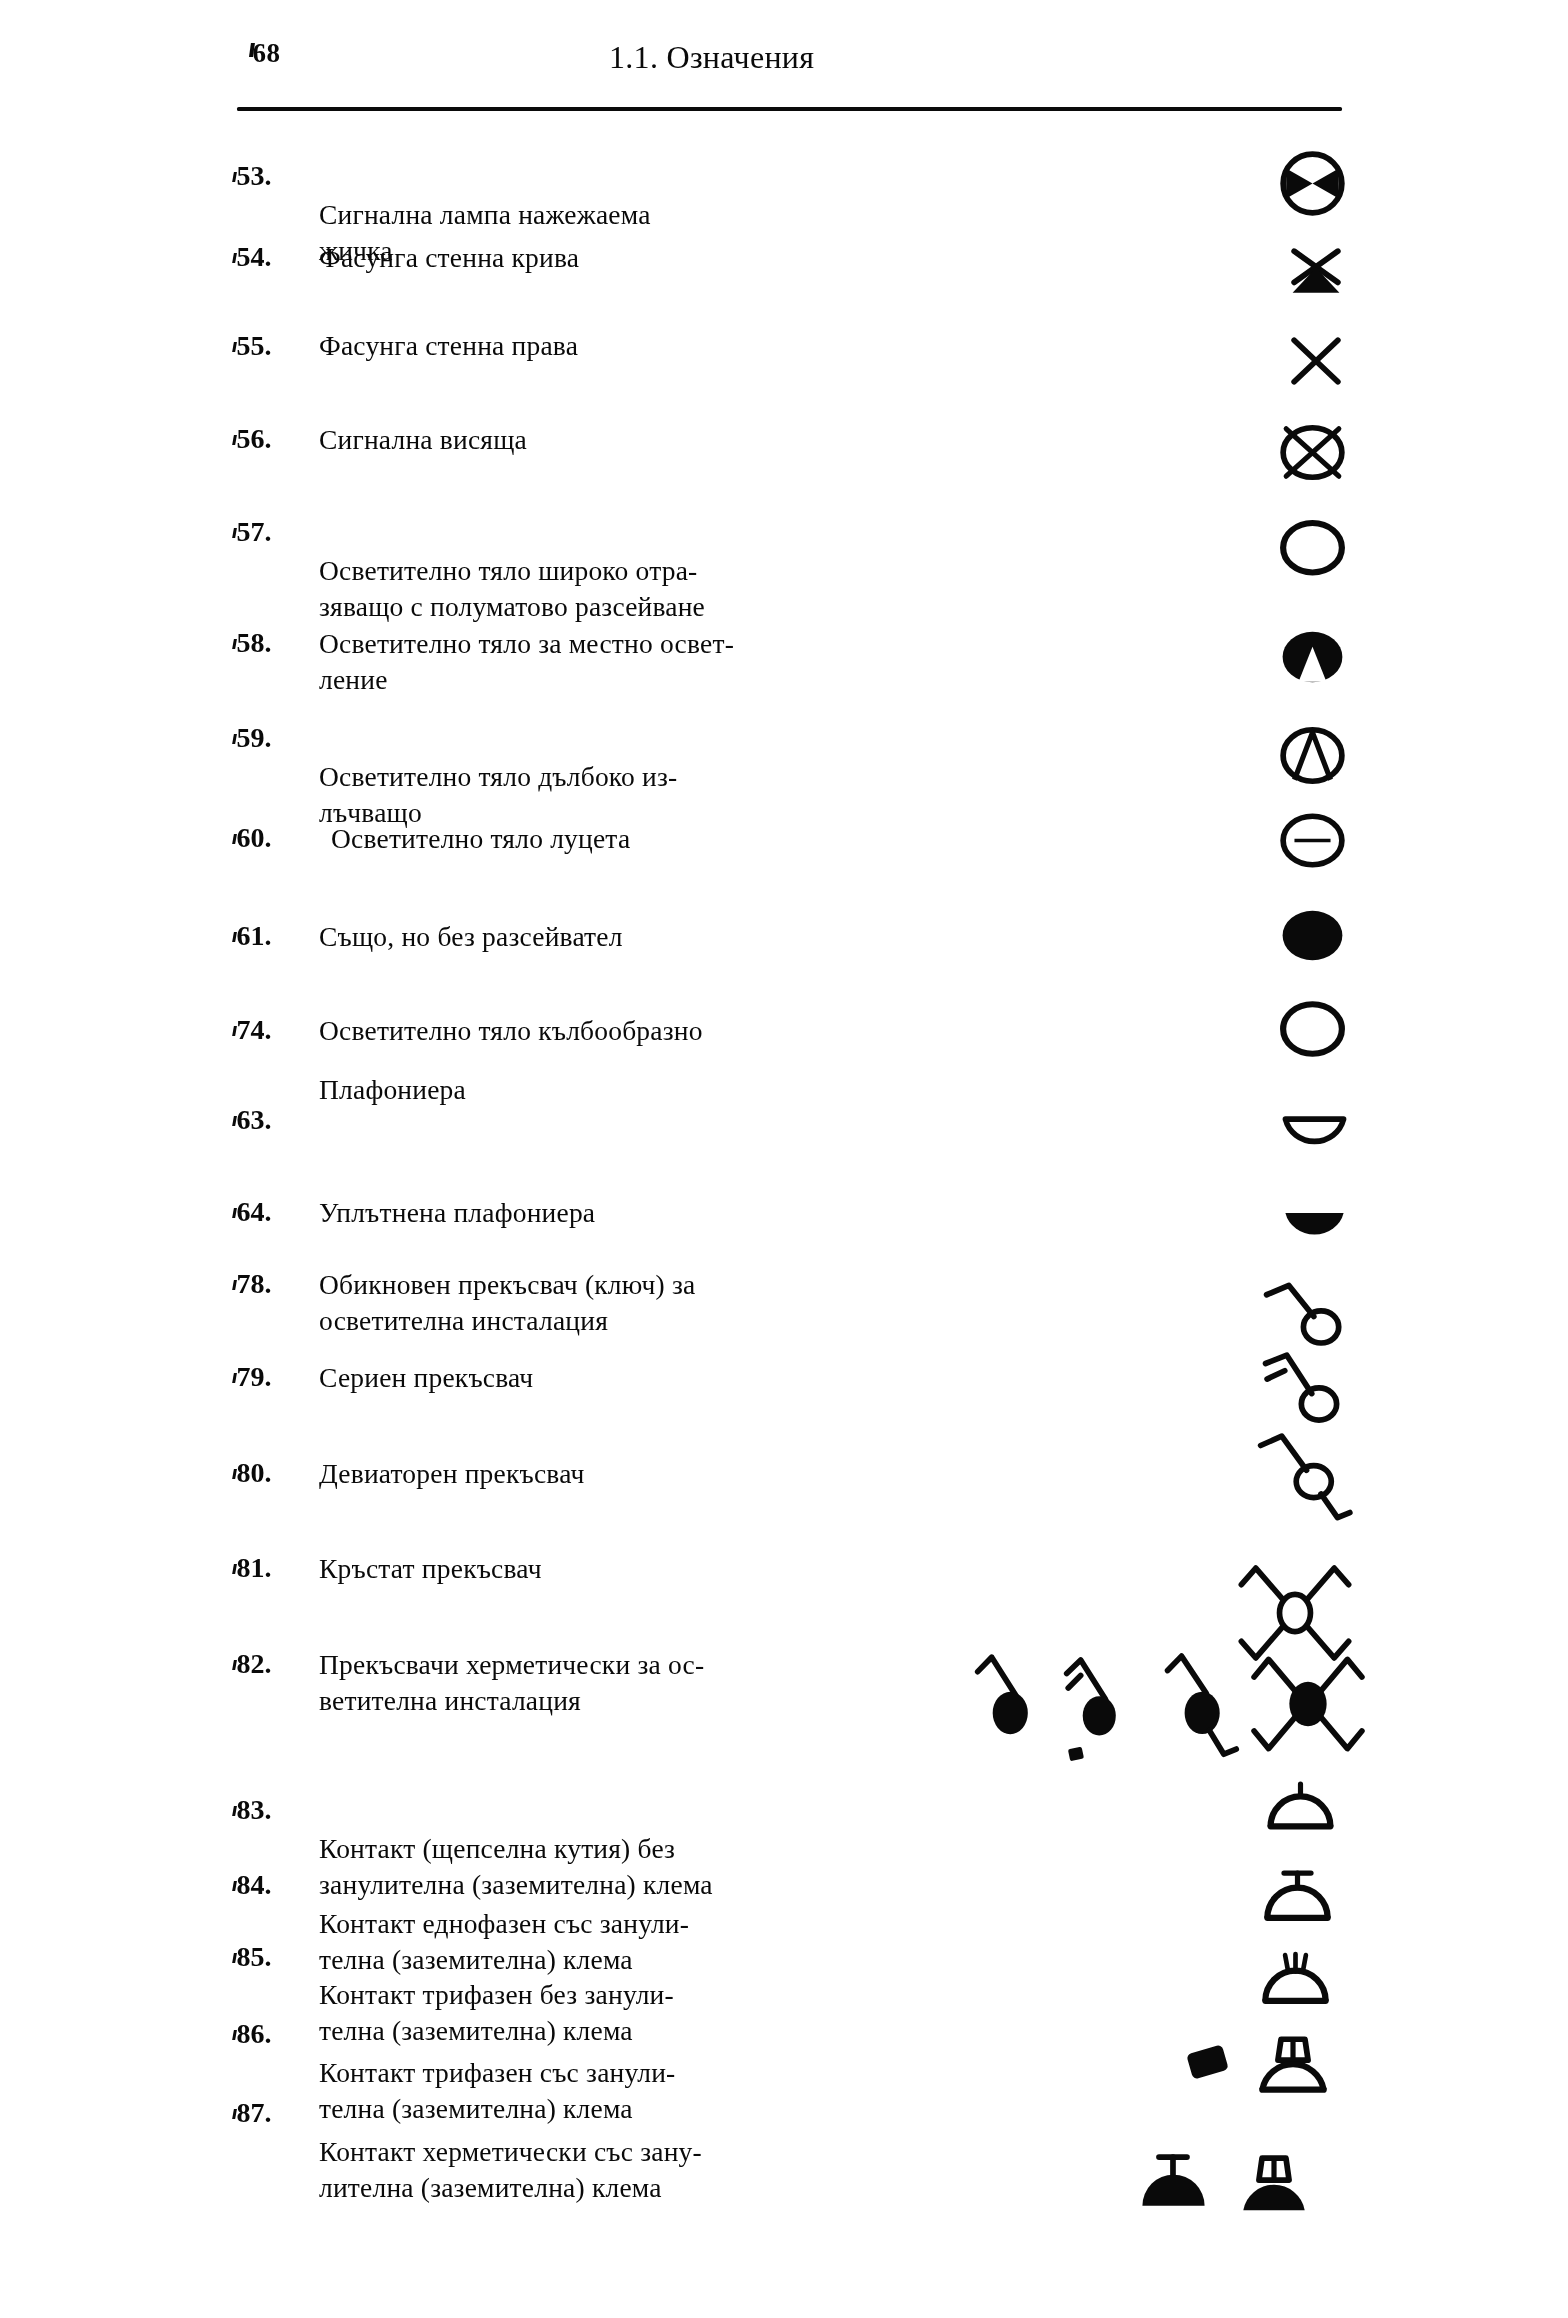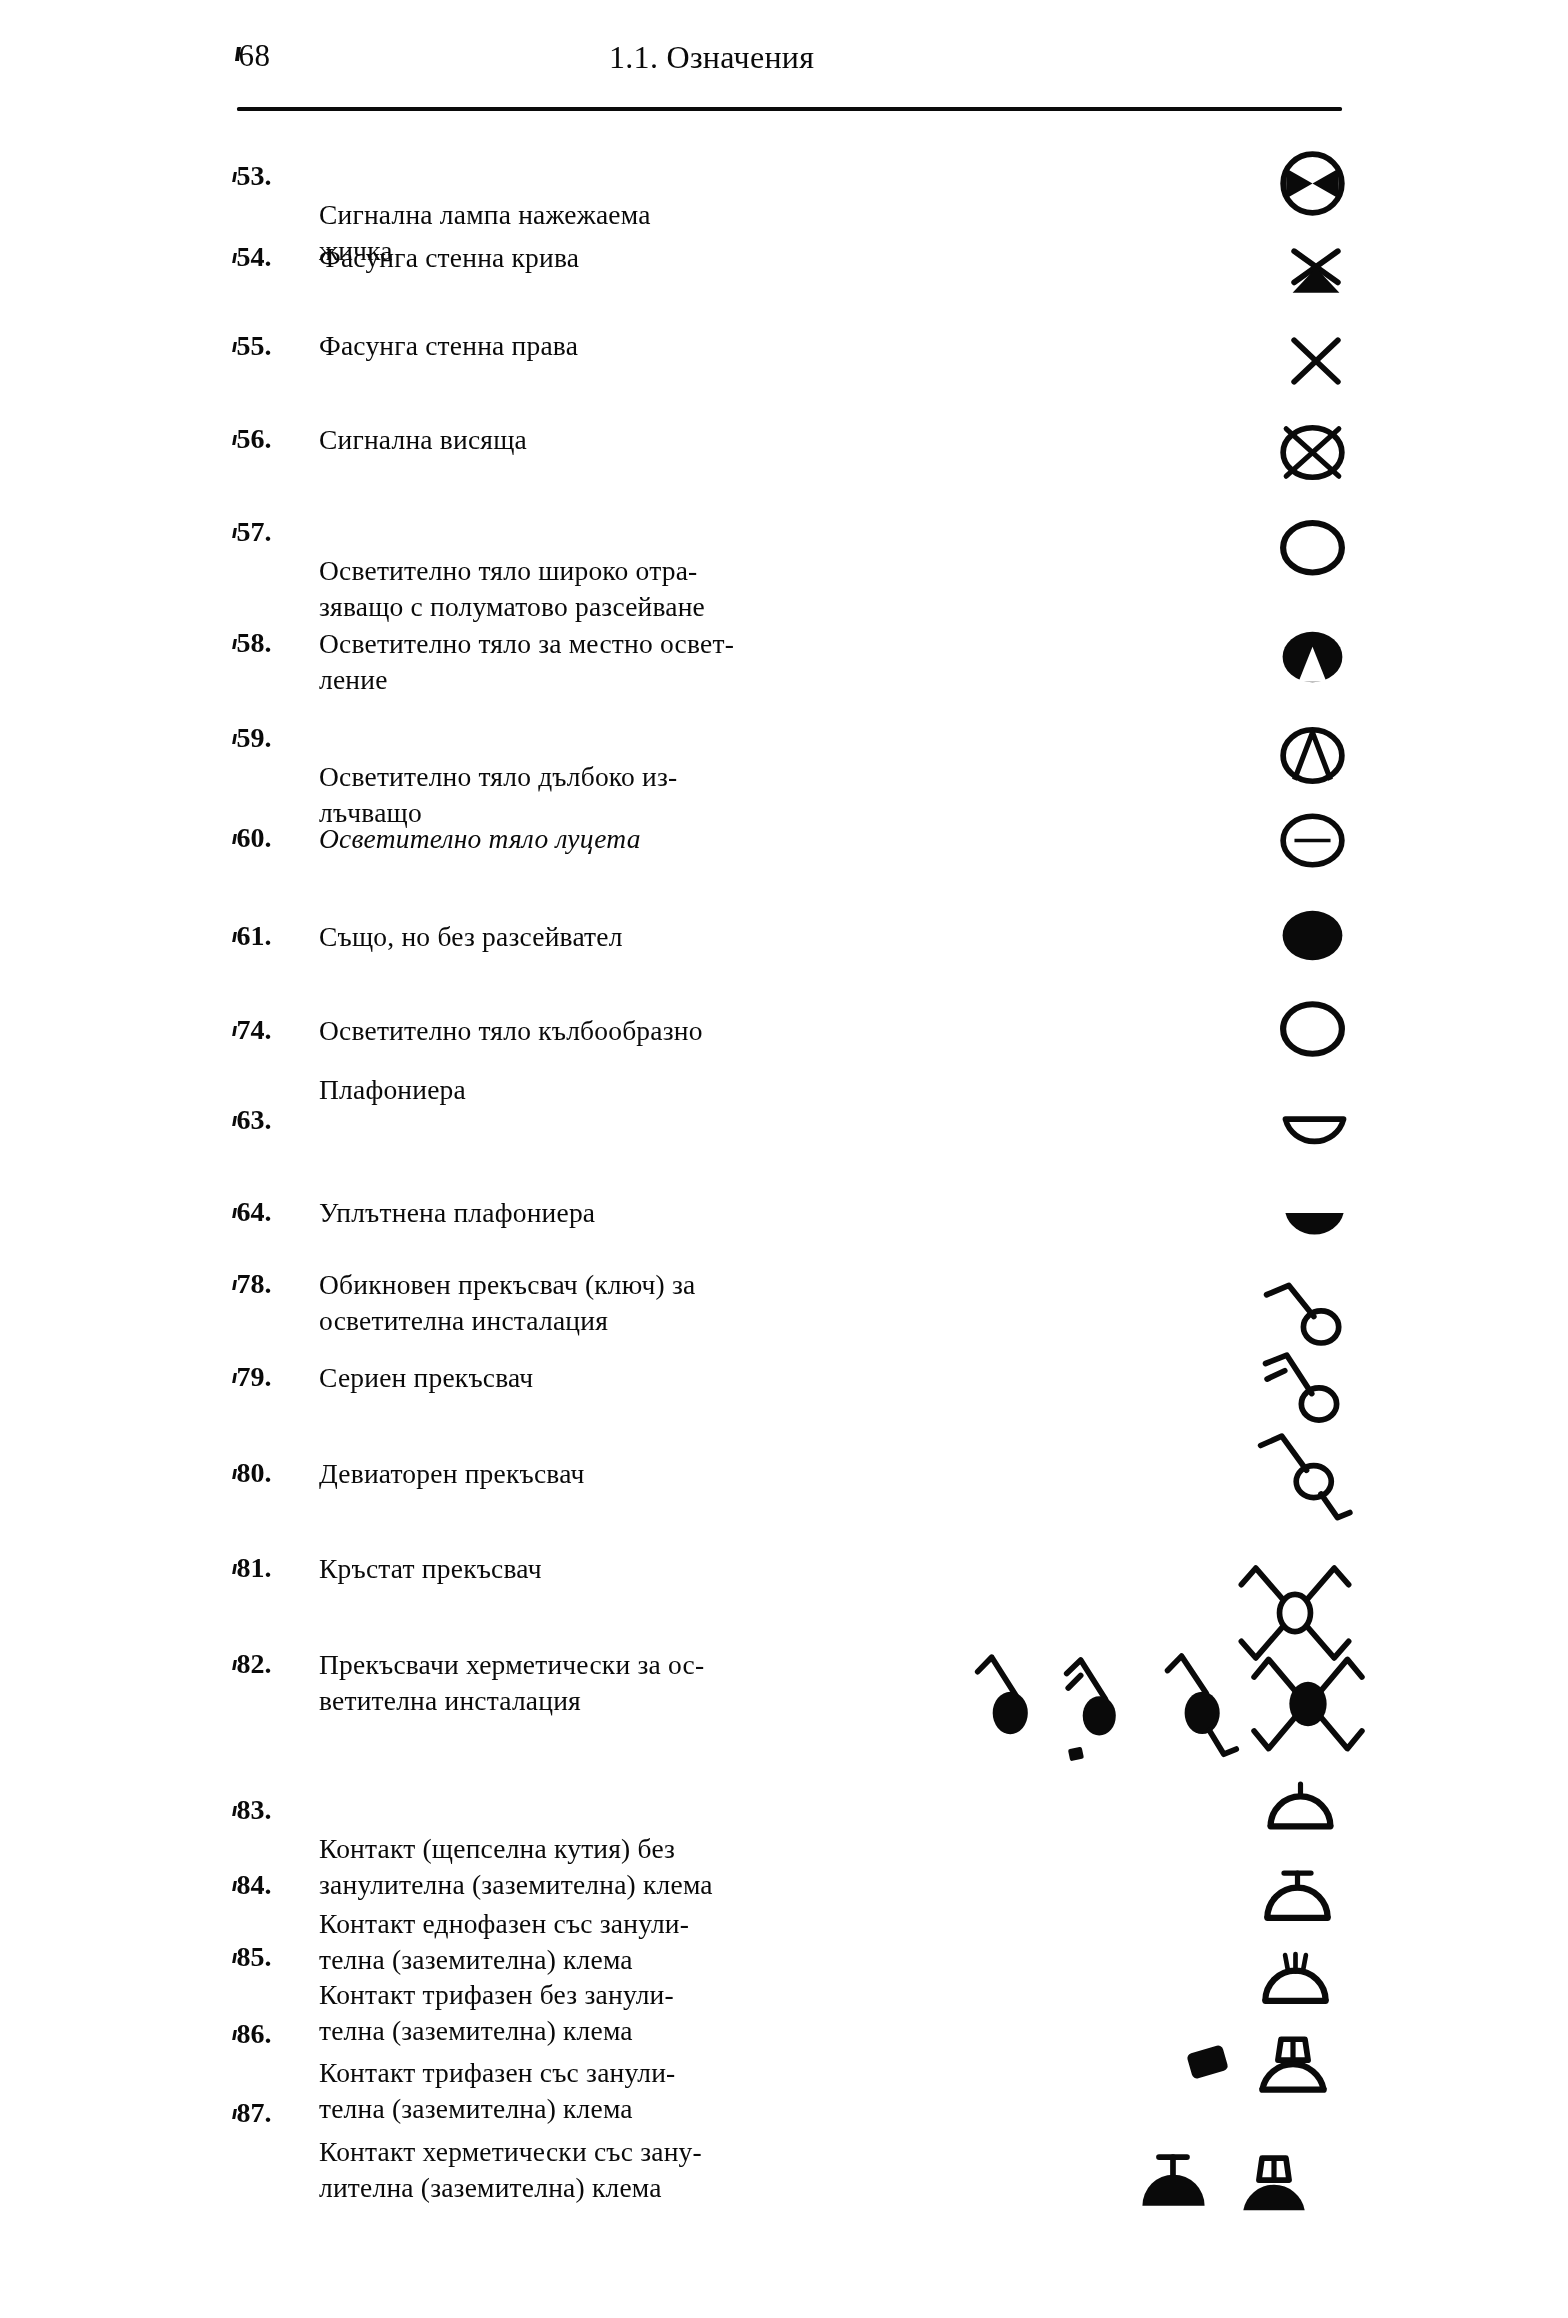--- a/index.html
+++ b/index.html
@@ -24,24 +24,24 @@
   
   .header {
     position: absolute;
     left: 236px;
     top: 40px;
     width: 1103px;
     height: 48px;
   }
   .page-number {
     position: absolute;
-    left: 0;
+    left: 14px;
     top: 0;
-    font-size: 31px;
-    font-weight: 400;
+    font-size: 27px;
+    font-weight: 700;
     letter-spacing: 0.5px;
     line-height: 1;
   }
   .page-number .speck {
     display: inline-block;
     width: 3.6px;
     height: 13.5px;
     background: #0a0a0a;
     vertical-align: 5.2px;
     margin-right: -1px;
@@ -220,21 +220,21 @@
       <div class="sym" style="left:1279px; top:725px;">
         <svg width="67" height="61" viewBox="0 0 130 118">
           <ellipse cx="65" cy="59" rx="57" ry="50" fill="none" stroke="#0a0a0a" stroke-width="11"></ellipse>
           <path d="M30 106 L65 14 L100 106" fill="none" stroke="#0a0a0a" stroke-width="10" stroke-linejoin="round"></path>
         </svg>
       </div>
     </div>
 
     <div class="entry">
       <div class="num" style="left:233px; top:824px; width:62px;"><span class="speck"></span><span>60.</span></div>
-      <div class="txt" style="left:319px; top:821px; width:622px;font-style:italic;">Осветително  тяло  луцета</div>
+      <div class="txt" style="left:331px; top:821px; width:622px;">Осветително  тяло  луцета</div>
       <div class="sym" style="left:1279px; top:812px;">
         <svg width="67" height="57" viewBox="0 0 130 110">
           <ellipse cx="65" cy="55" rx="57" ry="47" fill="none" stroke="#0a0a0a" stroke-width="11"></ellipse>
           <line x1="30" y1="55" x2="100" y2="55" stroke="#0a0a0a" stroke-width="7"></line>
         </svg>
       </div>
     </div>
 
     <div class="entry">
       <div class="num" style="left:233px; top:922px; width:62px;"><span class="speck"></span><span>61.</span></div>

